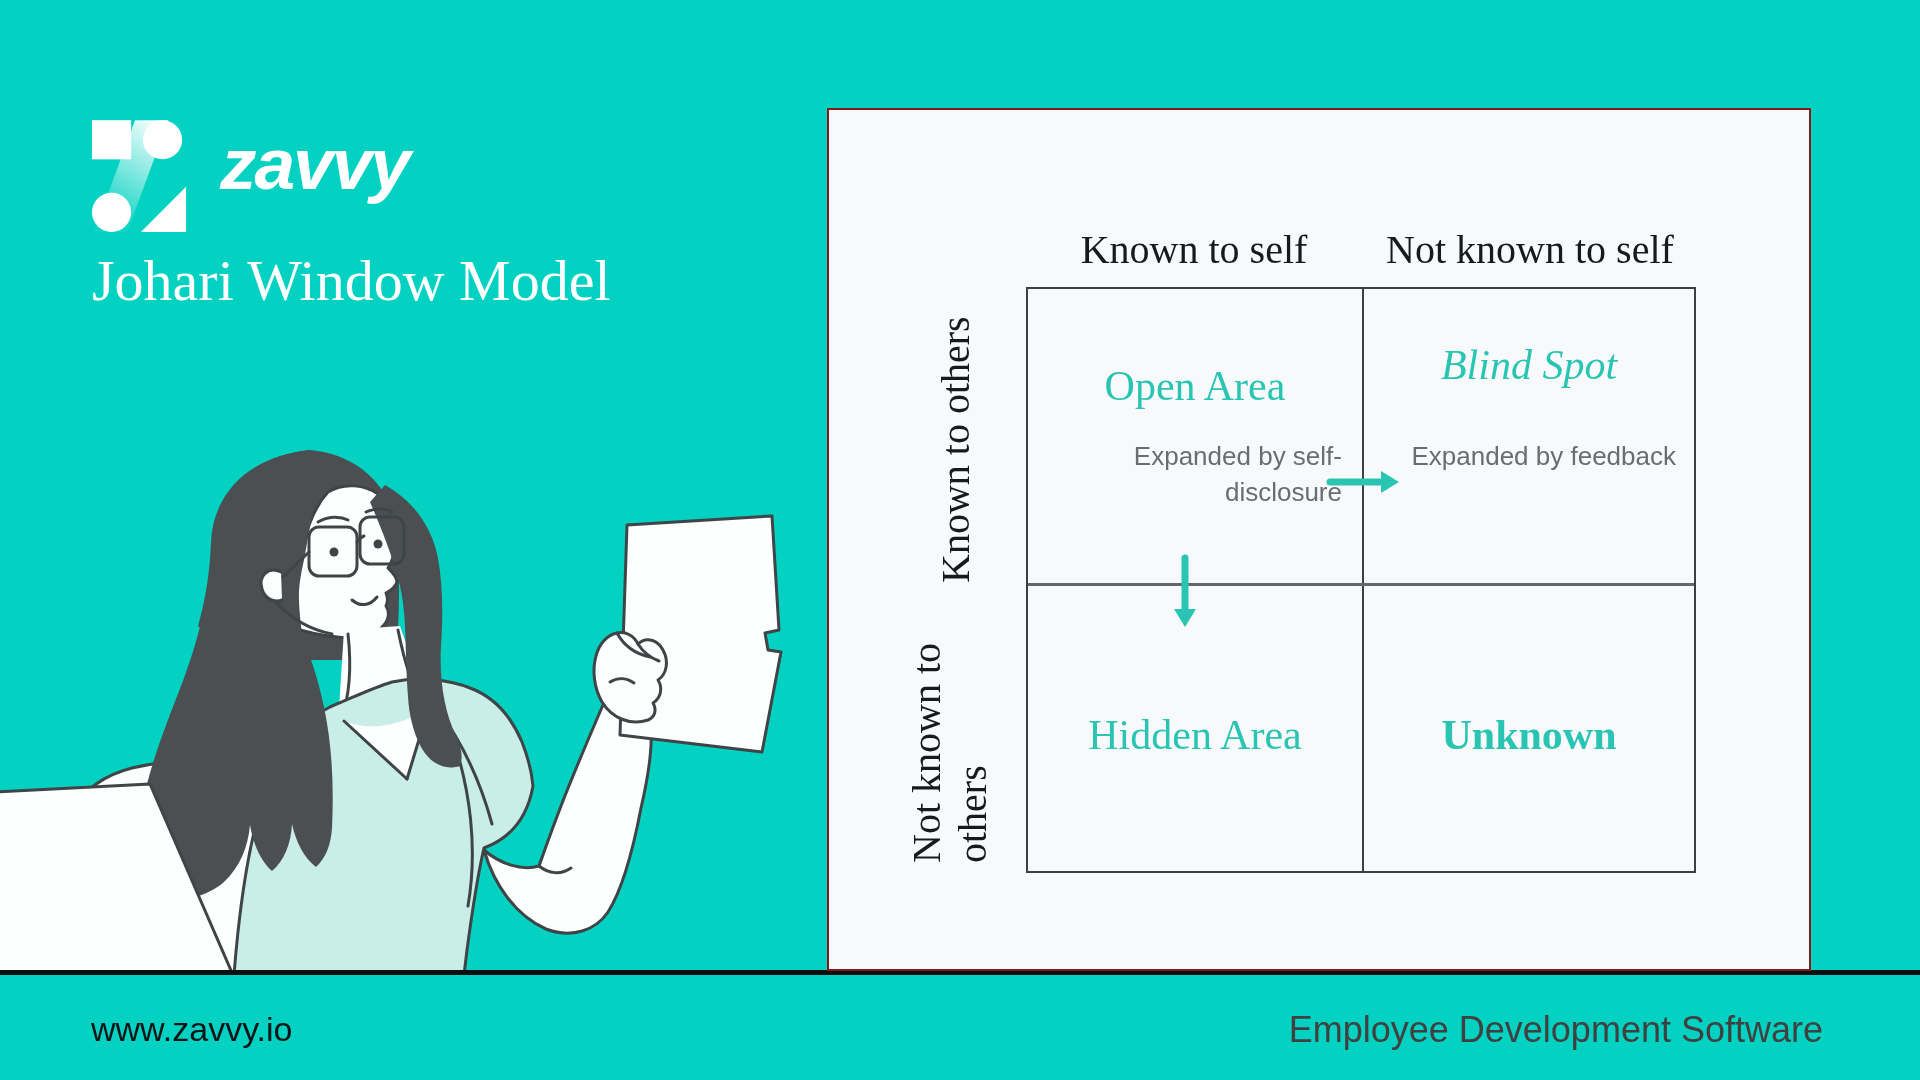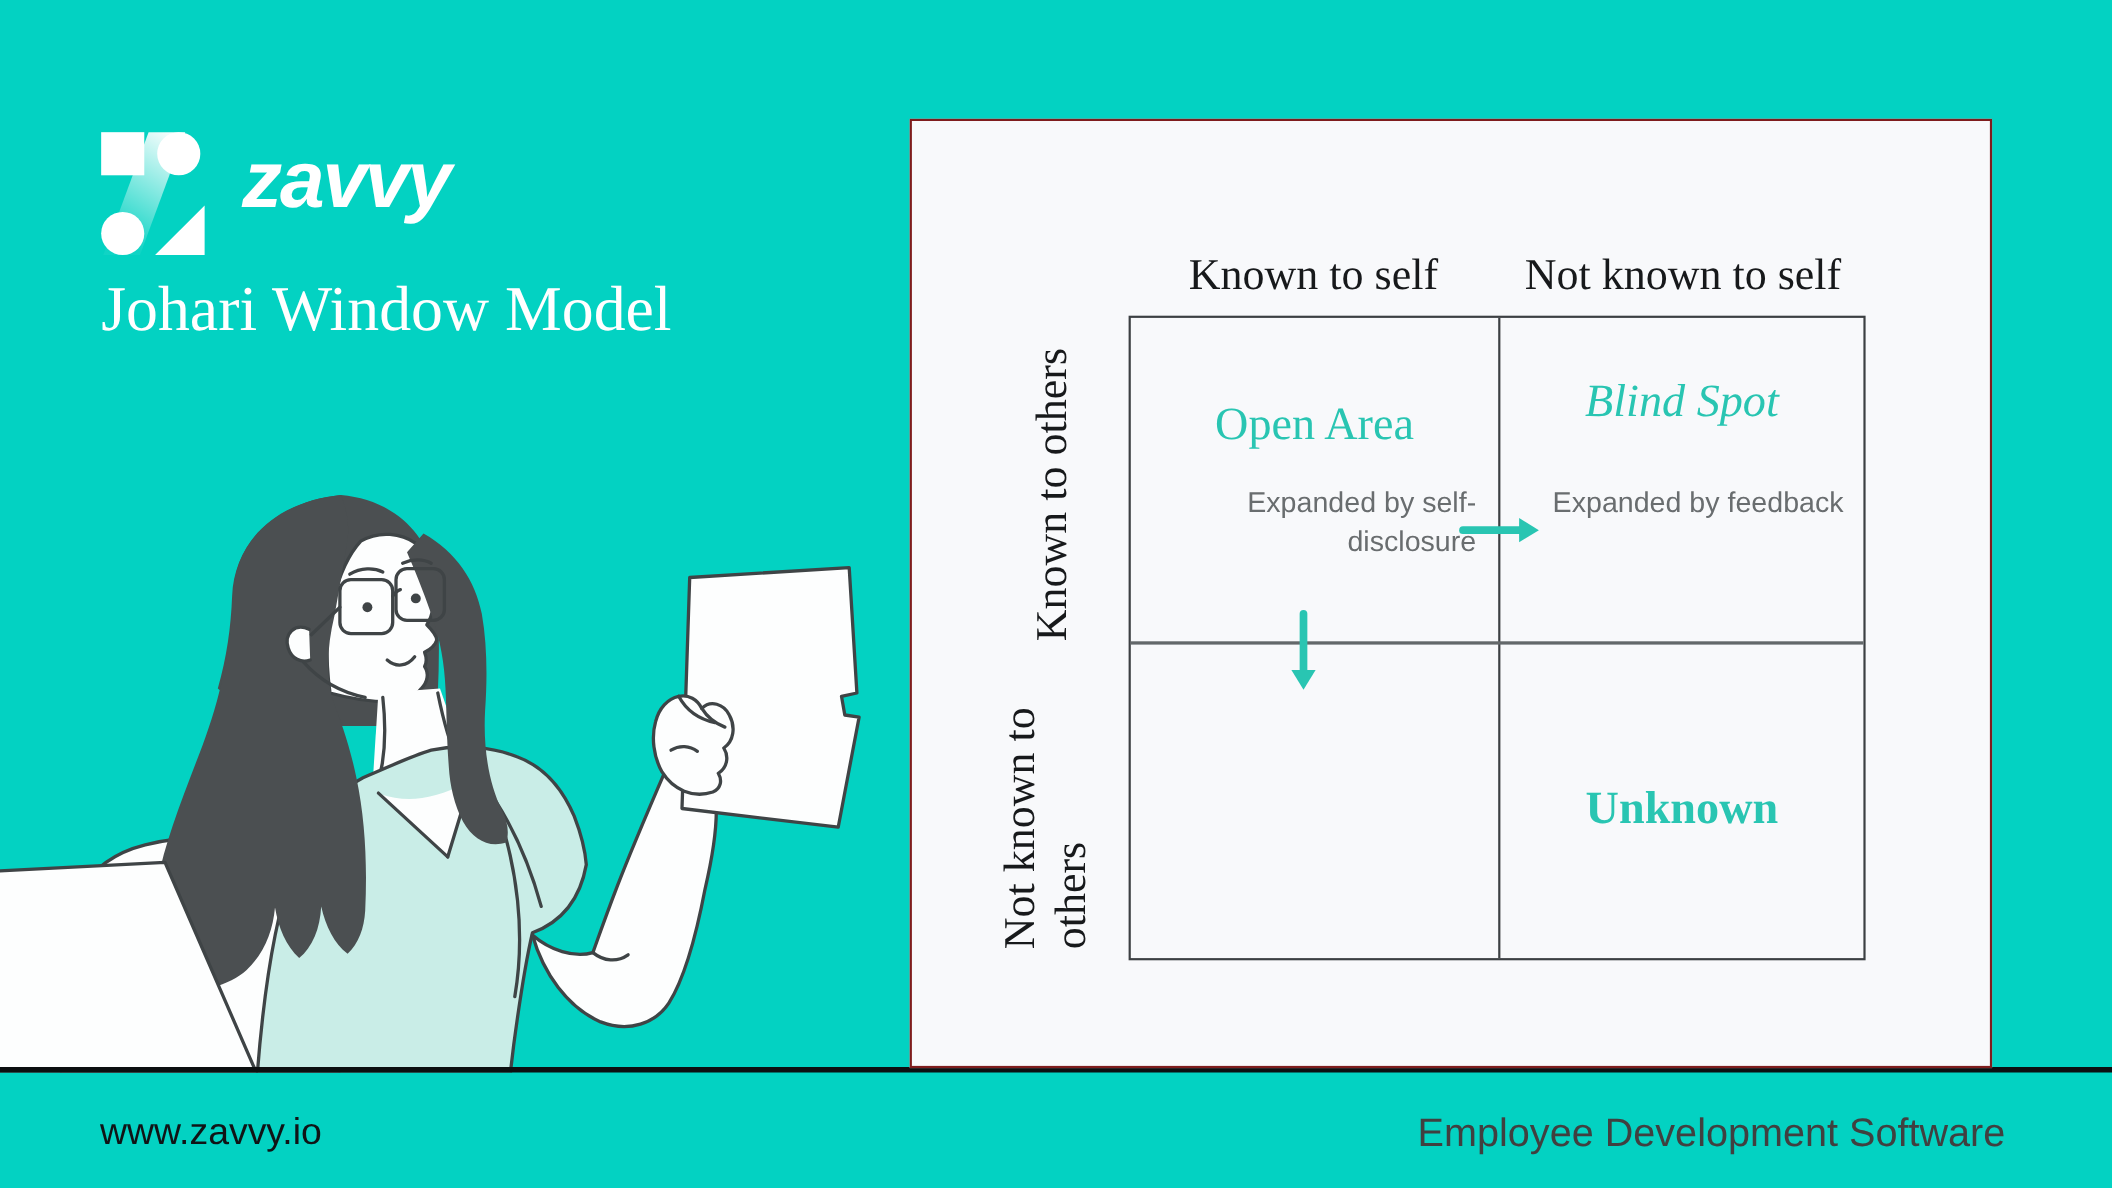--- a/index.html
+++ b/index.html
@@ -115,20 +115,21 @@
   <div class="abs col-header c2">Not known to self</div>
   <div class="abs row-label r1">Known to others</div>
   <div class="abs row-label r2">Not known to others</div>
 
   <div class="abs grid">
     <div class="abs v-div"></div>
     <div class="abs h-div"></div>
 
     <div class="abs quad-title q1">Open Area</div>
     <div class="abs quad-title q2">Blind Spot</div>
+    <div class="abs quad-title q3">Hidden Area</div>
     <div class="abs quad-title q4">Unknown</div>
 
     <div class="abs quad-note n1">Expanded by self-disclosure</div>
     <div class="abs quad-note n2">Expanded by feedback</div>
 
     <svg class="abs arrow-right" viewBox="0 0 78 28" xmlns="http://www.w3.org/2000/svg">
       <line x1="5" y1="14" x2="58" y2="14" stroke="#29c5b2" stroke-width="7" stroke-linecap="round"></line>
       <polygon points="56,3 74,14 56,25" fill="#29c5b2"></polygon>
     </svg>
     <svg class="abs arrow-down" viewBox="0 0 28 78" xmlns="http://www.w3.org/2000/svg">

